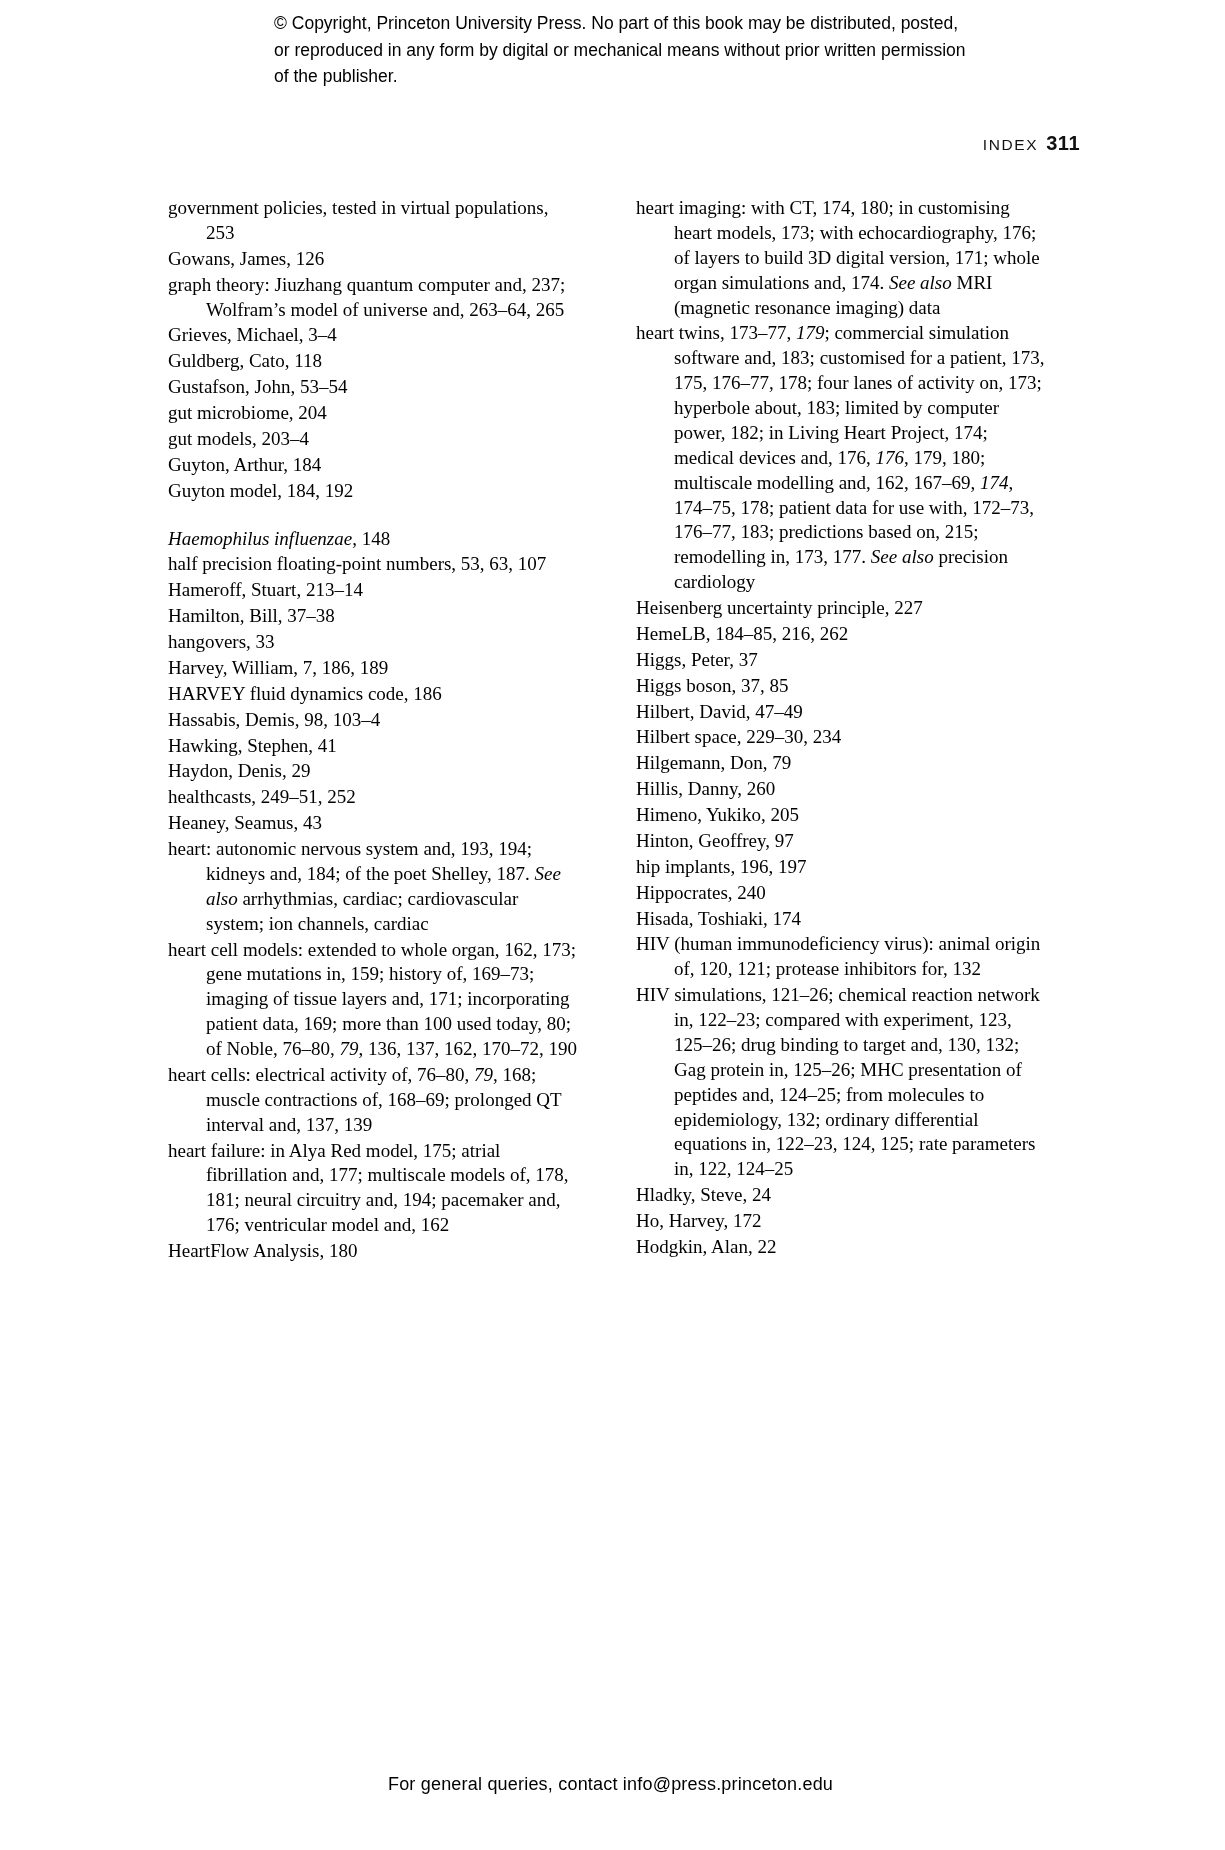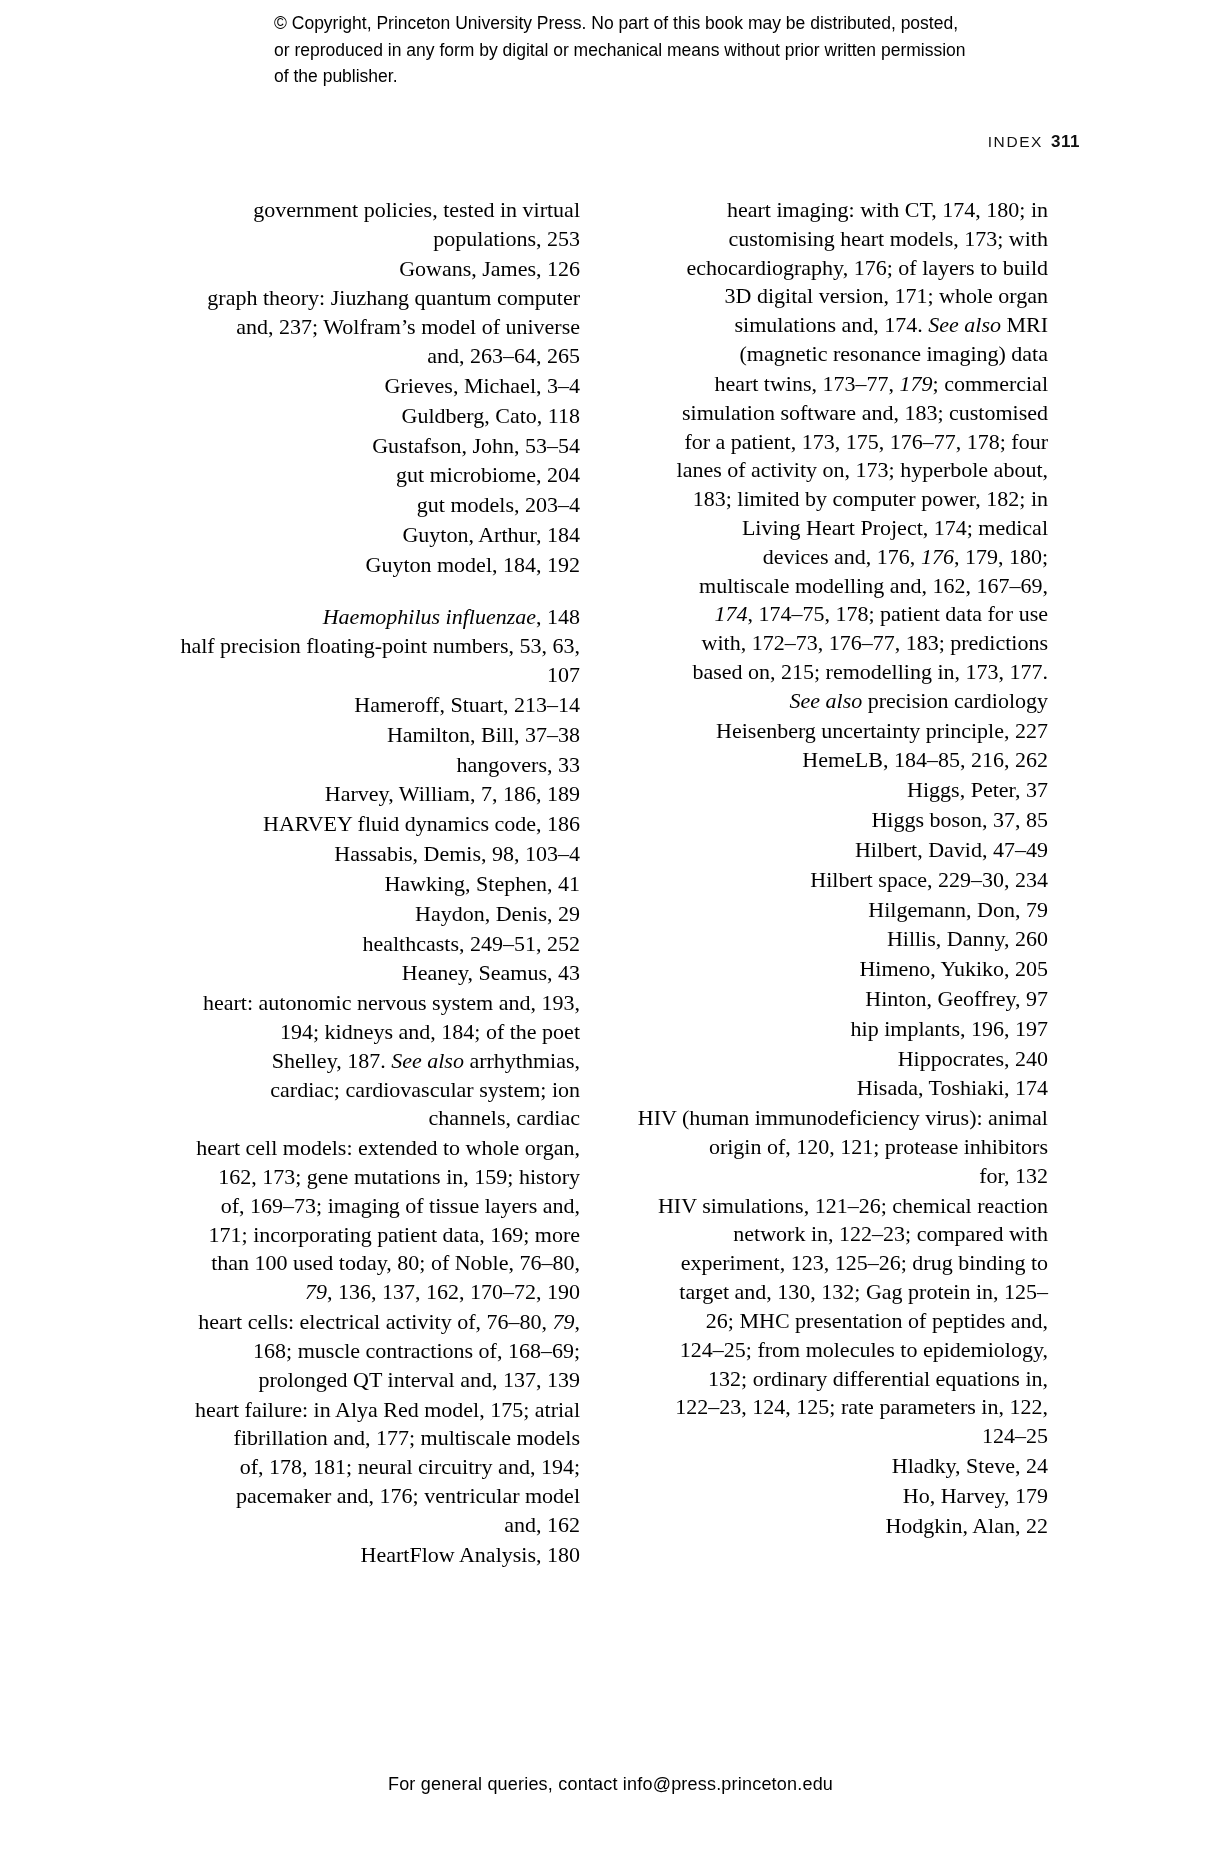--- a/index.html
+++ b/index.html
@@ -34,43 +34,43 @@
     position: absolute;
     right: 145px;
     top: 132px;
     font-family: "Liberation Sans", sans-serif;
     font-size: 15.5px;
     letter-spacing: 1.6px;
     color: #111;
   }
   .running-head .folio {
     font-weight: bold;
-    font-size: 17px;
+    font-size: 20px;
     letter-spacing: 0.5px;
     margin-left: 8px;
   }
   .columns {
     position: absolute;
     left: 168px;
     top: 196px;
     width: 895px;
     display: flex;
     gap: 56px;
   }
   .column {
     width: 412px;
   }
   .entry {
-    font-size: 22px;
+    font-size: 19px;
     line-height: 1.31;
     text-indent: 0;
     padding-left: 38px;
     margin: 0 0 1px 0;
     text-indent: -38px;
-    text-align: right;
+    text-align: left;
     -webkit-hyphens: none;
     hyphens: none;
   }
   .gap {
     height: 22px;
   }
   .footer {
     position: absolute;
     left: 0;
     right: 4px;
@@ -137,20 +137,20 @@
         <p class="entry">Hilgemann, Don, 79</p>
         <p class="entry">Hillis, Danny, 260</p>
         <p class="entry">Himeno, Yukiko, 205</p>
         <p class="entry">Hinton, Geoffrey, 97</p>
         <p class="entry">hip implants, 196, 197</p>
         <p class="entry">Hippocrates, 240</p>
         <p class="entry">Hisada, Toshiaki, 174</p>
         <p class="entry">HIV (human immunodeficiency virus): animal origin of, 120, 121; protease inhibitors for, 132</p>
         <p class="entry">HIV simulations, 121–26; chemical reaction network in, 122–23; compared with experiment, 123, 125–26; drug binding to target and, 130, 132; Gag protein in, 125–26; MHC presentation of peptides and, 124–25; from molecules to epidemiology, 132; ordinary differential equations in, 122–23, 124, 125; rate parameters in, 122, 124–25</p>
         <p class="entry">Hladky, Steve, 24</p>
-        <p class="entry">Ho, Harvey, 179</p>
+        <p class="entry">Ho, Harvey, 172</p>
         <p class="entry">Hodgkin, Alan, 22</p>
       </div>
   </div>
 
   <div class="footer">For general queries, contact info@press.princeton.edu</div>
 
 </div>
 
 </body></html>

